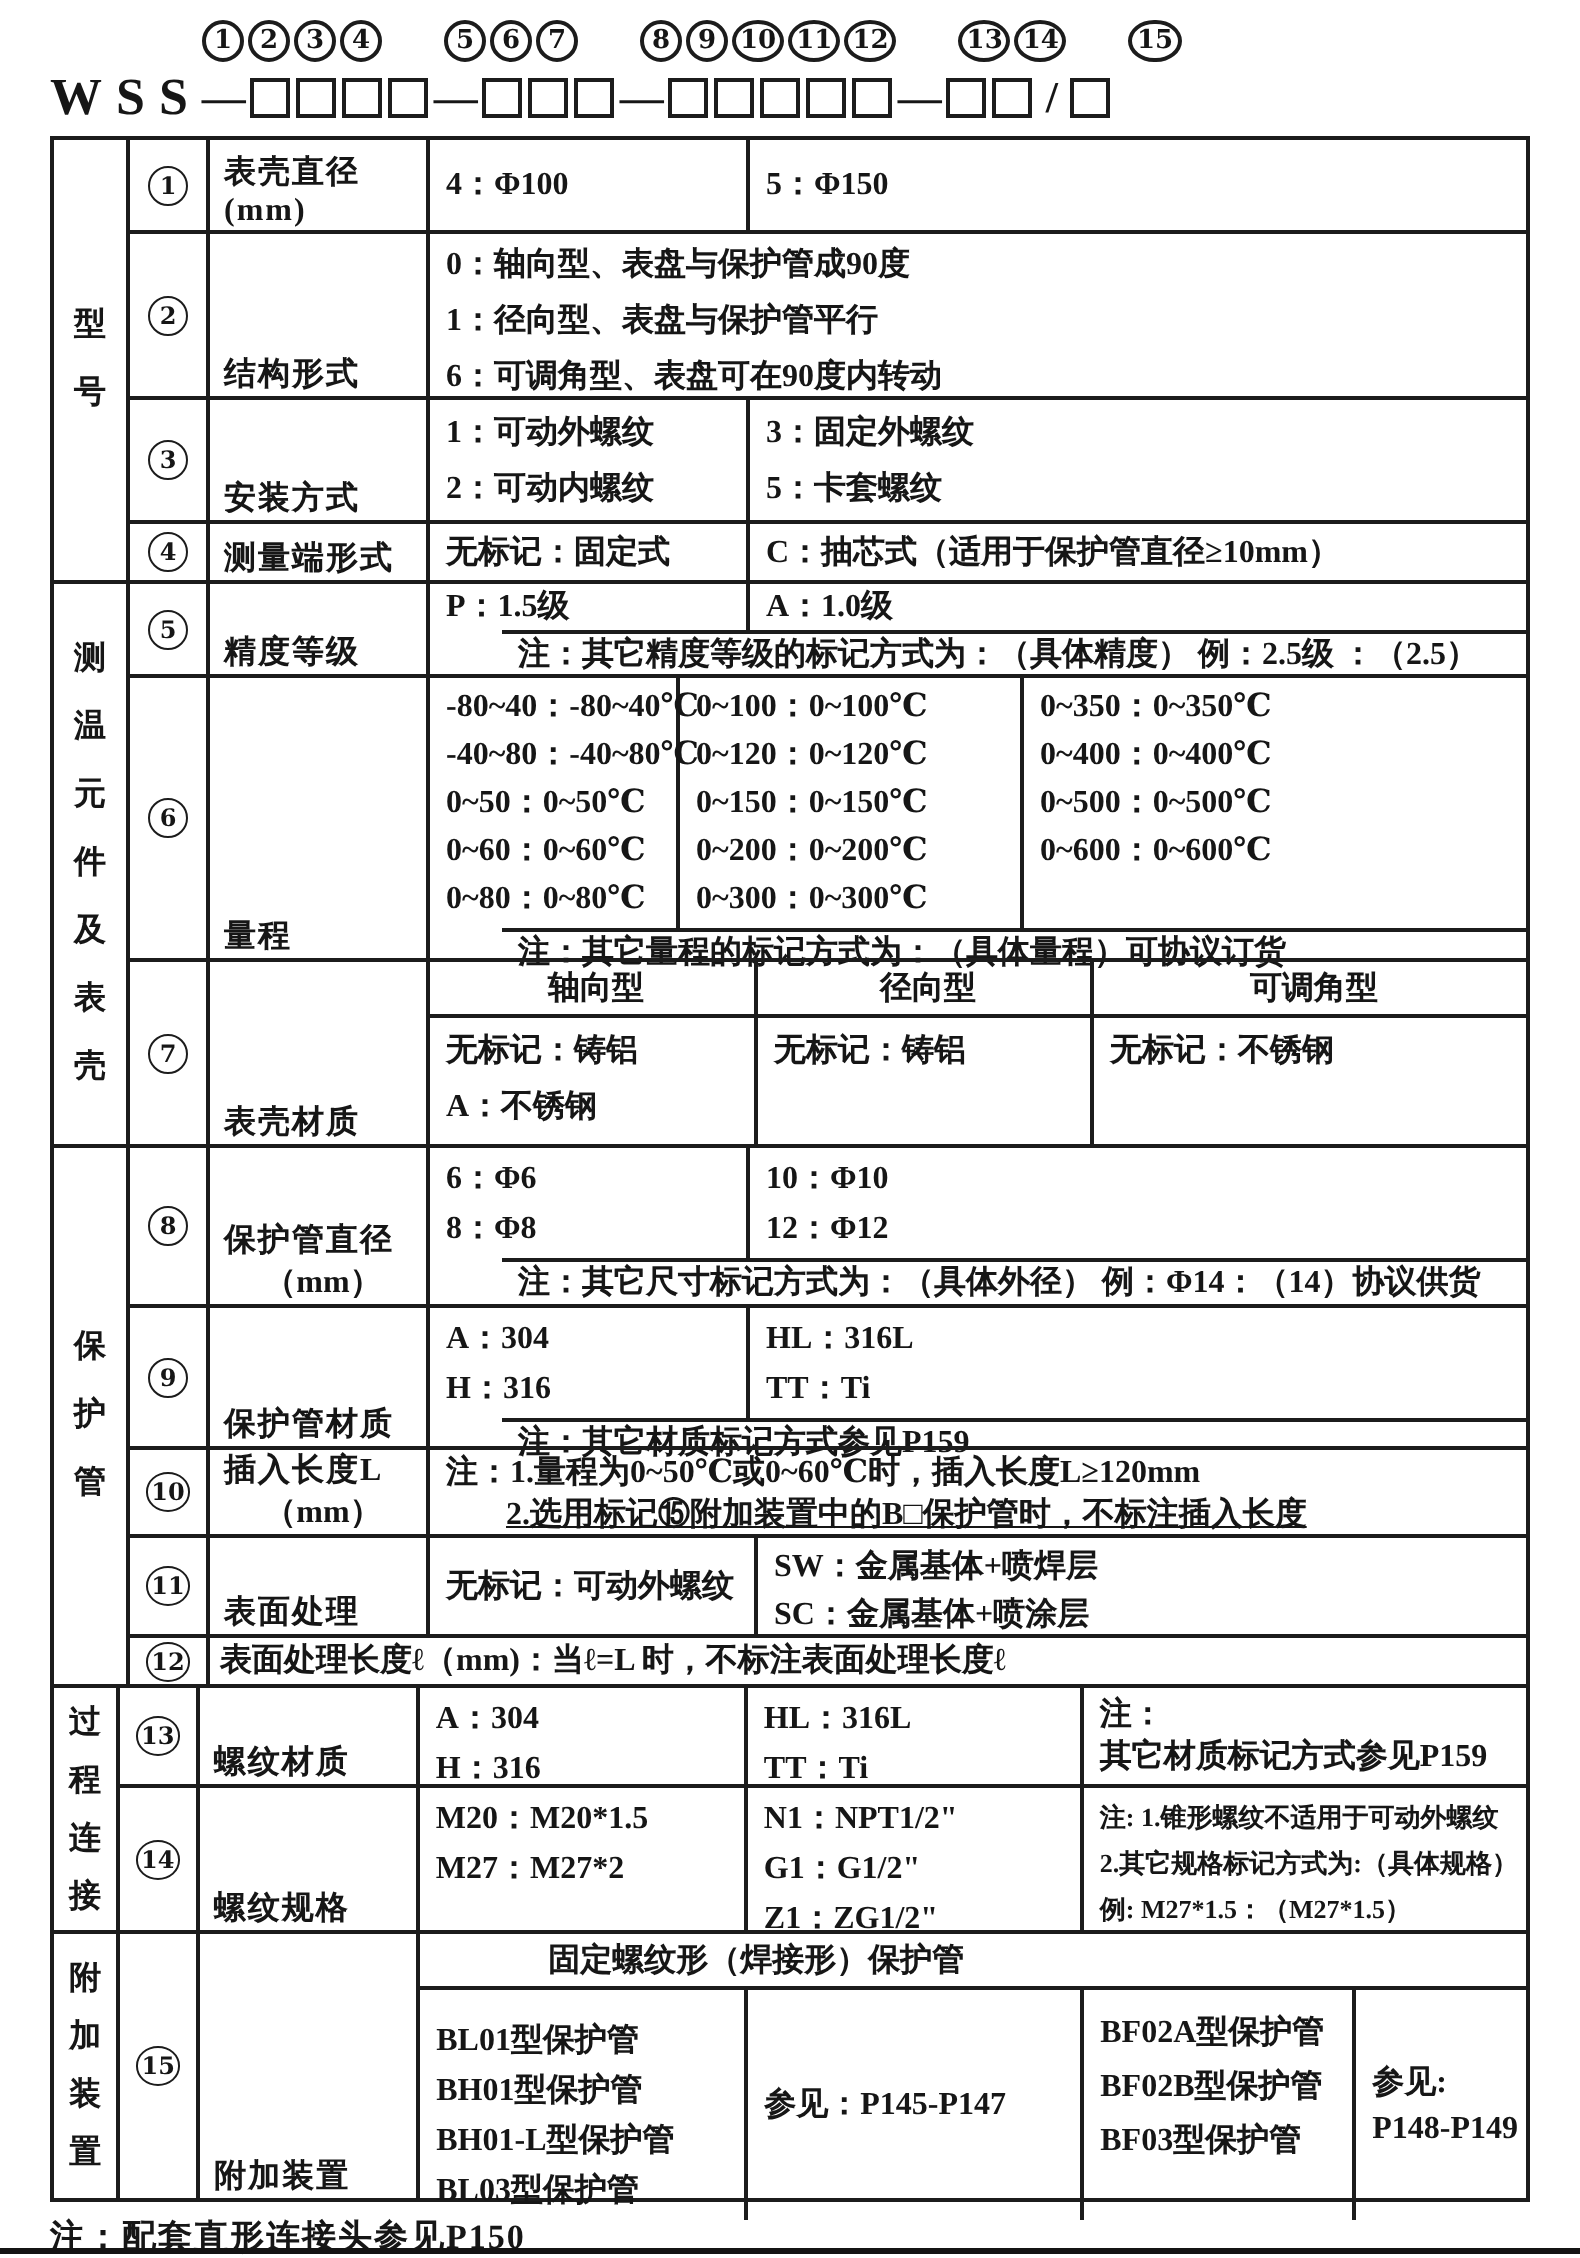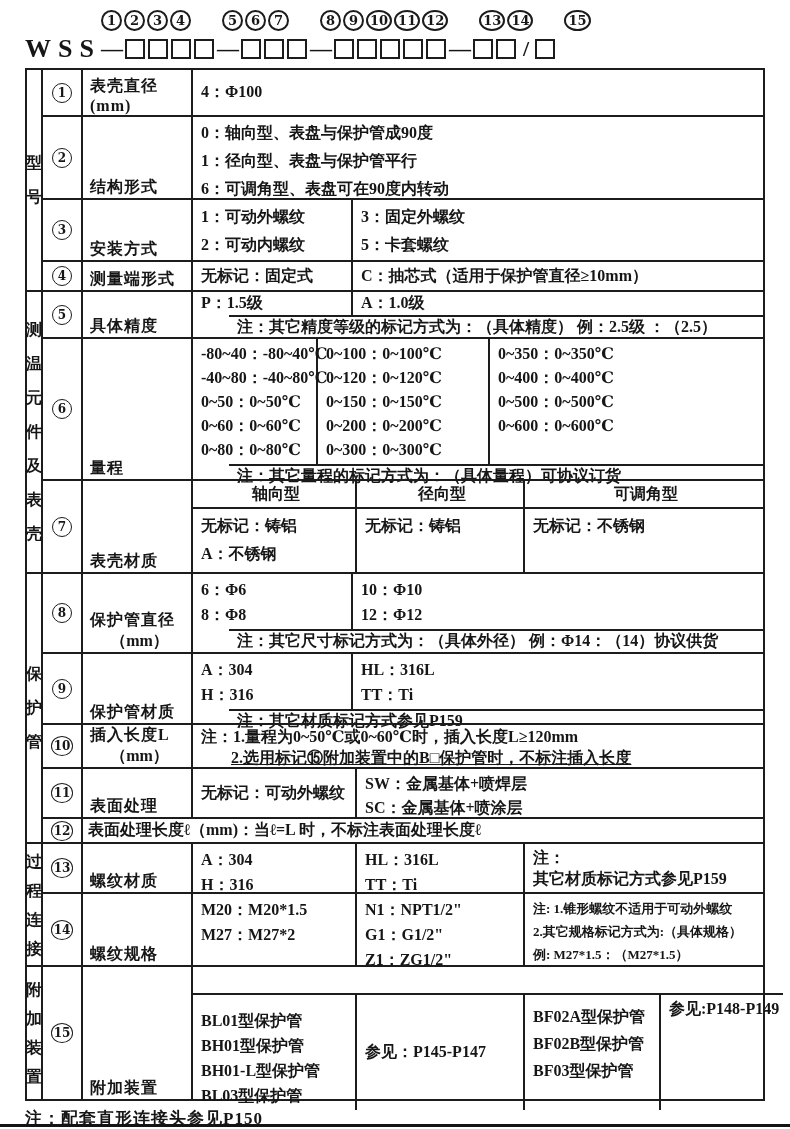--- a/index.html
+++ b/index.html
@@ -22,21 +22,21 @@
   .hdr-code{ display:flex; align-items:center; padding-left:25px; height:30px; margin-top:1px; }
   .wss{ font-size:26px; letter-spacing:7px; line-height:1; }
   .dash{ font-size:22px; line-height:1; margin:0 2px 0 0; }
   .boxgrp{ display:flex; align-items:center; }
   .cbox{ width:20px; height:20px; border:2.5px solid var(--bc); margin-right:3px; background:#fff; }
   .slash{ font-size:22px; margin:0 6px 0 4px; }
   
   .tbl{ width:740px; margin-left:25px; margin-top:4px; border:2px solid var(--bc); }
   .grp{ display:flex; border-top:2px solid var(--bc); }
   .grp:first-child{ border-top:none; }
-  .gcell{ width:16px; border-right:2px solid var(--bc); display:flex; align-items:center; justify-content:center; }
+  .gcell{ width:38px; border-right:2px solid var(--bc); display:flex; align-items:center; justify-content:center; }
   .vlabel{ width:18px; word-break:break-all; text-align:center; font-size:16px; line-height:34px; }
   .lh29 .vlabel{ line-height:29px; }
   .grows{ flex:1; display:flex; flex-direction:column; }
   .row{ display:flex; border-top:2px solid var(--bc); }
   .grows .row:first-child{ border-top:none; }
   .cell{ border-right:2px solid var(--bc); }
   .row > .cell:last-child, .sub > .cell:last-child{ border-right:none; }
   .ncell{ width:40px; display:flex; align-items:center; justify-content:center; }
   .circ{
     min-width:20px; height:20px; border:1.5px solid var(--bc); border-radius:50%;
@@ -144,20 +144,23 @@
       <div class="row" style="height:45px">
         <div class="cell ncell">
             <span class="circ">1</span>
           </div>
         <div class="cell lcell">
             <span>表壳直径(mm)</span>
           </div>
         <div class="cell ccell w160 vc">
             <span>4：Φ100</span>
           </div>
+        <div class="cell ccell cflex vc">
+            <span>5：Φ150</span>
+          </div>
       </div>
       <div class="row lh28" style="height:83px">
         <div class="cell ncell">
             <span class="circ">2</span>
           </div>
         <div class="cell lcell">
             <span>结构形式</span>
           </div>
         <div class="cell ccell cflex">
           <div class="ln">0：轴向型、表盘与保护管成90度</div>
@@ -201,21 +204,21 @@
   <section class="grp">
     <div class="cell gcell">
       <div class="vlabel">测温元件及表壳</div>
     </div>
     <div class="grows">
       <div class="row" style="height:45px">
         <div class="cell ncell">
             <span class="circ">5</span>
           </div>
         <div class="cell lcell">
-            <span>具体精度</span>
+            <span>精度等级</span>
           </div>
         <div class="stack">
           <div class="sub">
             <div class="cell ccell w160 vc">
                 <span>P：1.5级</span>
               </div>
             <div class="cell ccell cflex vc">
                 <span>A：1.0级</span>
               </div>
           </div>
@@ -443,37 +446,40 @@
     <div class="grows">
       <div class="row" style="height:132px">
         <div class="cell ncell">
             <span class="circ">15</span>
           </div>
         <div class="cell lcell">
             <span>附加装置</span>
           </div>
         <div class="stack">
           <div class="sub" style="flex:0 0 28px; border-bottom:2px solid var(--bc);">
+            <div class="cell ccell w332 hd">
+                <span>固定螺纹形（焊接形）保护管</span>
+              </div>
           </div>
           <div class="sub lh25">
             <div class="cell ccell w164" style="padding-top:13px">
               <div class="ln">BL01型保护管</div>
               <div class="ln">BH01型保护管</div>
               <div class="ln">BH01-L型保护管</div>
               <div class="ln">BL03型保护管</div>
             </div>
             <div class="cell ccell w168 vc">
                 <span>参见：P145-P147</span>
               </div>
             <div class="cell ccell w136 lh27" style="padding-top:8px">
               <div class="ln">BF02A型保护管</div>
               <div class="ln">BF02B型保护管</div>
               <div class="ln">BF03型保护管</div>
             </div>
-            <div class="cell ccell cflex" style="display:flex; flex-direction:row; justify-content:center;">
+            <div class="cell ccell cflex" style="display:flex; flex-direction:column; justify-content:center;">
               <div class="ln" style="line-height:23px">参见:</div>
               <div class="ln" style="line-height:23px">P148-P149</div>
             </div>
           </div>
         </div>
       </div>
     </div>
   </section>
 
 </div>

